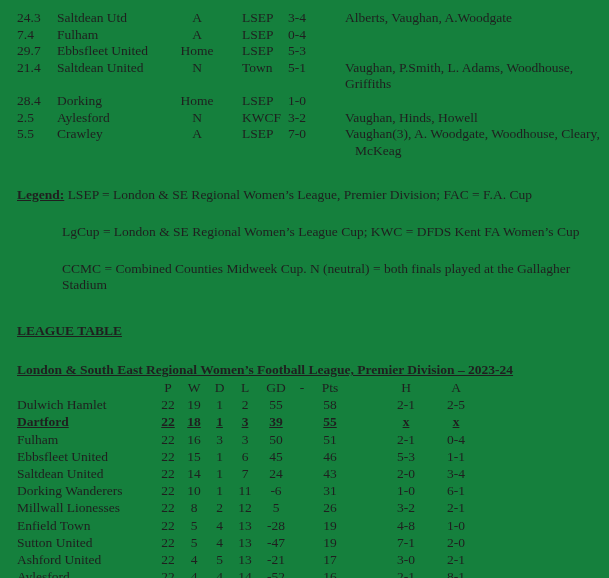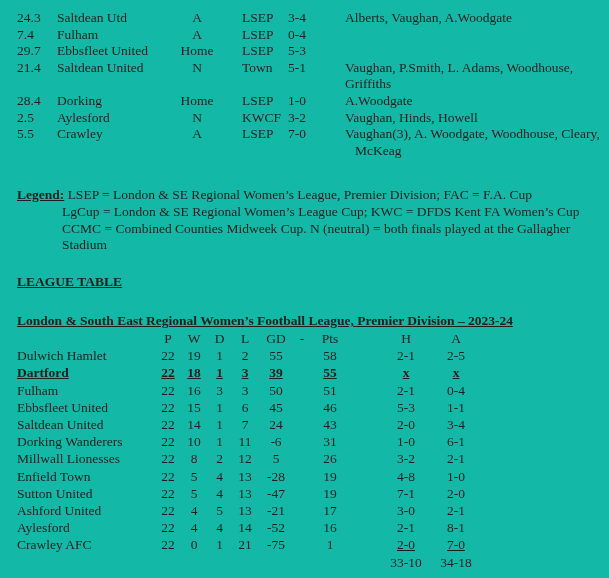--- a/index.html
+++ b/index.html
@@ -1,37 +1,37 @@
 <!DOCTYPE html>
 <html><head>
 <meta charset="utf-8">
 <style>
   html,body { margin:0; padding:0; background:#e8e8e8; }
   .page {
     width:609px; height:578px; margin:0 auto; position:relative; overflow:hidden;
-    background:#14b8a6; color:#1f1f1f;
+    background:#15803d; color:#1f1f1f;
     font-family:"Liberation Serif", serif;
     font-size:13.5px; line-height:16.6px;
     box-sizing:border-box; padding:10px 6px 0 17px;
   }
   .b { font-weight:bold;text-decoration:underline; }
   .ul { text-decoration:underline; }
 
   
   .res-row { display:grid; grid-template-columns:40px 120px 40px 71px 57px 1fr; }
   .res-venue { text-align:center; }
   .res-comp { box-sizing:border-box; padding-left:25px; }
   .wrap2 { display:block; padding-left:10px; }
 
   
   .legend { margin-top:28px; }
-  .legend .lg2 { padding-left:45px; }
+  .legend .lg2 { padding-left:45px;margin-top:20px; }
 
   
-  .st { margin-top:20px; }
+  .st { margin-top:29px; }
   .tt { margin-top:23px; }
   .lt-row {
     display:grid; line-height:17.2px;
     grid-template-columns:138px 26px 26px 25px 26px 36px 16px 40px 32px 48px 52px;
   }
   .lt-row > span { text-align:center; }
   .lt-row > .lt-team { text-align:left; }
   .col-h { grid-column:10; }
   .col-a { grid-column:11; }
 </style>
@@ -76,21 +76,20 @@
       <span>5-1</span>
       <span>Vaughan, P.Smith, L. Adams, Woodhouse, Griffiths</span>
     </div>
 
     <div class="res-row">
       <span>28.4</span>
       <span>Dorking</span>
       <span class="res-venue">Home</span>
       <span class="res-comp">LSEP</span>
       <span>1-0</span>
-      <span>A.Woodgate</span>
     </div>
 
     <div class="res-row">
       <span>2.5</span>
       <span>Aylesford</span>
       <span class="res-venue">N</span>
       <span class="res-comp">KWCF</span>
       <span>3-2</span>
       <span>Vaughan, Hinds, Howell</span>
     </div>

